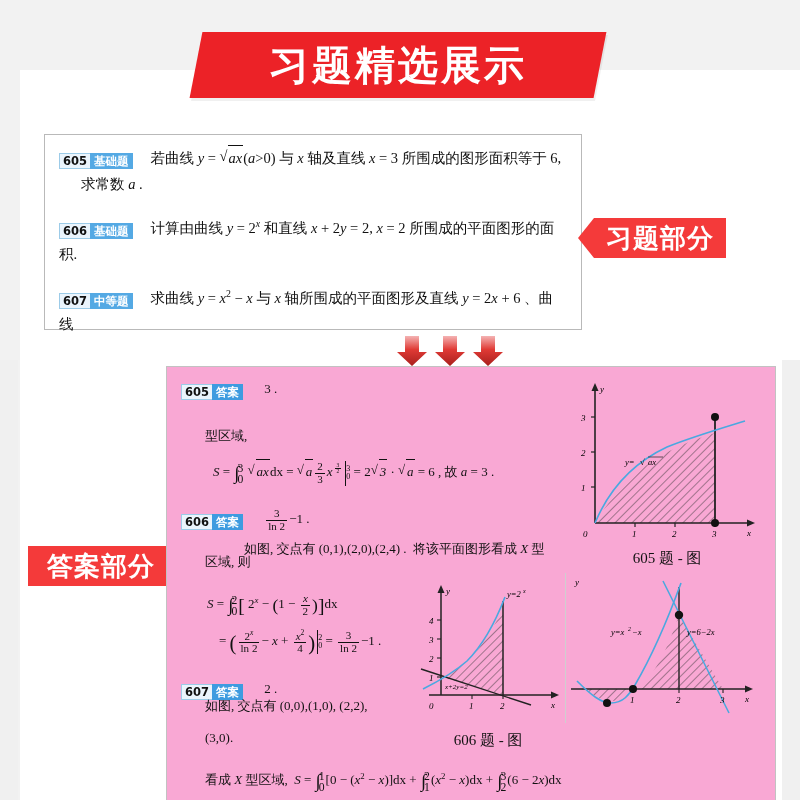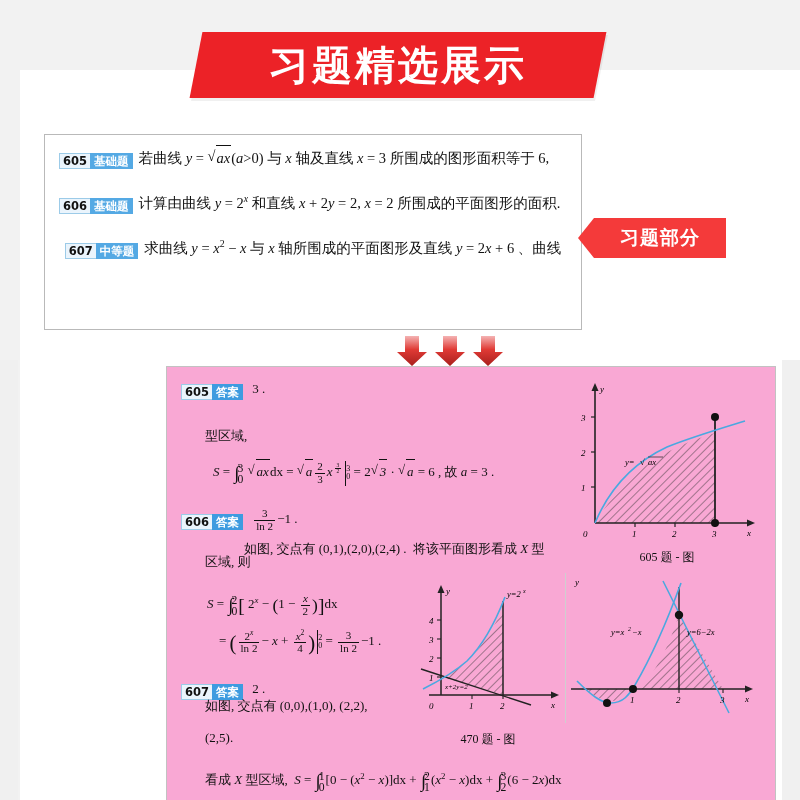--- a/index.html
+++ b/index.html
@@ -44,21 +44,21 @@
   #problem-box{
     position:absolute;left:44px;top:134px;width:538px;height:196px;
     background:#fff;border:1px solid #b9b9b9;
     box-sizing:border-box;padding:10px 14px 6px 14px;
   }
   .prob-row{display:block;margin:0 0 4px 0;}
   .prob-line{font-size:14.5px;line-height:25px;color:#111;}
   .prob-line.indent{padding-left:22px;}
 
   
-  .badge{display:inline-block;vertical-align:middle;margin-right:6px;white-space:nowrap;}
+  .badge{display:inline-block;vertical-align:middle;margin-right:18px;white-space:nowrap;}
   .badge .num{
     display:inline-block;background:#eaf4fc;color:#111;border:1px solid #9ccbe8;
     font-family:"DejaVu Sans","Liberation Sans",sans-serif;
     font-weight:bold;font-size:11.5px;padding:1px 3px;line-height:12px;
     vertical-align:middle;
   }
   .badge .tag{
     display:inline-block;background:#54a9e4;color:#fff;
     font-family:"DejaVu Sans","Liberation Sans",sans-serif;
     font-size:11.5px;font-weight:bold;padding:2px 4px;line-height:12px;
@@ -71,21 +71,21 @@
   .mu{font-style:normal;text-align:center;}
   sup{font-size:.68em;vertical-align:super;font-style:normal;}
   .sqrt{display:inline-block;position:relative;padding-left:8px;font-style:italic;}
   .sqrt:before{content:"\221A";position:absolute;left:0;top:-1px;font-style:normal;}
   .sqrt .bar{border-top:1px solid #111;display:inline-block;padding:0 1px;}
 
   
   .callout{
     position:absolute;height:40px;background:#f43a3a;color:#fff;
     font-family:"DejaVu Sans","Liberation Sans",sans-serif;
-    font-weight:bold;font-size:19px;letter-spacing:1px;
+    font-weight:bold;font-size:26px;letter-spacing:1px;
     display:flex;align-items:center;justify-content:center;
   }
   #callout-problems{
     left:578px;top:218px;width:148px;
     clip-path:polygon(16px 0,100% 0,100% 100%,16px 100%,0 50%);
     padding-left:16px;box-sizing:border-box;
   }
   #callout-answers{
     left:28px;top:546px;width:168px;
     clip-path:polygon(0 0,calc(100% - 22px) 0,100% 50%,calc(100% - 22px) 100%,0 100%);
@@ -112,21 +112,21 @@
   .intg{display:inline-block;position:relative;font-size:1.45em;vertical-align:middle;font-style:normal;margin:0 1px;}
   .lim{display:inline-block;font-size:.62em;line-height:1;vertical-align:middle;text-align:left;margin-left:-2px;}
   .lim .t{display:block;}
   .lim .b{display:block;}
   .evalbar{display:inline-block;border-left:1px solid #111;height:1.9em;vertical-align:middle;margin:0 2px;}
 
   
   .fig{position:absolute;}
   .fig svg{display:block;}
   .fig-cap{
-    text-align:center;font-size:12px;color:#111;margin-top:2px;
+    text-align:center;font-size:15px;color:#111;margin-top:2px;
     font-family:"Liberation Serif","DejaVu Serif",serif;
   }
   .axlabel{font-size:9px;font-family:"Liberation Serif",serif;font-style:italic;}
   .curvelabel{font-size:8.5px;font-family:"Liberation Serif",serif;font-style:italic;}
 </style>
 </head>
 <body>
 
 <div id="page">
 
@@ -143,38 +143,42 @@
       <span id="banner-text">习题精选展示</span>
     </div>
   </div>
 
   <div id="problem-box">
 
     <div class="prob-row">
       <div class="prob-line">
         <span class="badge"><span class="num">605</span><span class="tag">基础题</span></span><span>若曲线&nbsp;<span class="m">y</span>&nbsp;=&nbsp;<span class="sqrt"><span class="bar"><span class="m">ax</span></span></span>(<span class="m">a</span>&gt;0) 与&nbsp;<span class="m">x</span>&nbsp;轴及直线&nbsp;<span class="m">x</span>&nbsp;=&nbsp;3 所围成的图形面积等于&nbsp;6,</span>
       </div>
+      <div class="prob-line indent">求常数&nbsp;<span class="m">a</span>&nbsp;.</div>
     </div>
 
     <div class="prob-row" style="margin-top:14px;">
       <div class="prob-line">
         <span class="badge"><span class="num">606</span><span class="tag">基础题</span></span><span>计算由曲线&nbsp;<span class="m">y</span>&nbsp;=&nbsp;2<sup><span class="m">x</span></sup>&nbsp;和直线&nbsp;<span class="m">x</span>&nbsp;+&nbsp;2<span class="m">y</span>&nbsp;=&nbsp;2,&nbsp;<span class="m">x</span>&nbsp;=&nbsp;2 所围成的平面图形的面积.</span>
       </div>
     </div>
 
-    <div class="prob-row" style="margin-top:14px;text-align:center;">
+    <div class="prob-row" style="margin-top:14px;">
       <div class="prob-line">
         <span class="badge"><span class="num">607</span><span class="tag">中等题</span></span><span>求曲线&nbsp;<span class="m">y</span>&nbsp;=&nbsp;<span class="m">x</span><sup>2</sup>&nbsp;−&nbsp;<span class="m">x</span>&nbsp;与&nbsp;<span class="m">x</span>&nbsp;轴所围成的平面图形及直线&nbsp;<span class="m">y</span>&nbsp;=&nbsp;2<span class="m">x</span>&nbsp;+&nbsp;6&nbsp;、曲线</span>
       </div>
     </div>
 
   </div>
 
   <div id="callout-problems" class="callout">
     <span>习题部分</span>
+  </div>
+  <div id="callout-answers" class="callout">
+    <span>答案部分</span>
   </div>
 
   <div class="arrow-down" style="left:395px;">
     <svg viewBox="0 0 34 30">
         <defs>
           <linearGradient id="ag1" x1="0" y1="0" x2="0" y2="1">
             <stop offset="0" stop-color="#f4b3b3"></stop>
             <stop offset="0.45" stop-color="#e03a35"></stop>
             <stop offset="1" stop-color="#a81f1c"></stop>
           </linearGradient>
@@ -232,21 +236,21 @@
       </div>
       <div class="ans-text" style="left:52px;top:262px;">
         =&nbsp;<span style="font-size:1.6em;vertical-align:middle;">(</span><span class="frac"><span class="n">2<sup><span class="m">x</span></sup></span><span class="d">ln 2</span></span>−&nbsp;<span class="m">x</span>&nbsp;+&nbsp;<span class="frac"><span class="n"><span class="m">x</span><sup>2</sup></span><span class="d">4</span></span><span style="font-size:1.6em;vertical-align:middle;">)</span><span class="evalbar"></span><span class="lim"><span class="t">2</span><span class="b">0</span></span>&nbsp;=&nbsp;<span class="frac"><span class="n">3</span><span class="d">ln 2</span></span>−1 .
       </div>
 
       <div class="ans-text" style="left:14px;top:310px;">
         <span class="badge"><span class="num">607</span><span class="tag ans">答案</span></span>
         <span>2 .</span>
       </div>
       <div class="ans-text" style="left:38px;top:327px;">如图, 交点有 (0,0),(1,0), (2,2),</div>
-      <div class="ans-text" style="left:38px;top:359px;">(2,5).</div>
+      <div class="ans-text" style="left:38px;top:359px;">(3,0).</div>
       <div class="ans-text" style="left:38px;top:398px;white-space:nowrap;">
         看成&nbsp;<span class="m">X</span>&nbsp;型区域,&nbsp;&nbsp;<span class="m">S</span>&nbsp;=&nbsp;<span class="intg">∫<span class="lim"><span class="t">1</span><span class="b">0</span></span></span>[0&nbsp;−&nbsp;(<span class="m">x</span><sup>2</sup>&nbsp;−&nbsp;<span class="m">x</span>)]<span class="mu">dx</span>&nbsp;+&nbsp;<span class="intg">∫<span class="lim"><span class="t">2</span><span class="b">1</span></span></span>(<span class="m">x</span><sup>2</sup>&nbsp;−&nbsp;<span class="m">x</span>)<span class="mu">dx</span>&nbsp;+&nbsp;<span class="intg">∫<span class="lim"><span class="t">3</span><span class="b">2</span></span></span>(6&nbsp;−&nbsp;2<span class="m">x</span>)<span class="mu">dx</span>
       </div>
 
       <div class="fig" style="left:400px;top:8px;width:200px;">
         <svg width="196" height="172" viewBox="0 0 196 172">
           <defs>
             <pattern id="hatch1" patternUnits="userSpaceOnUse" width="6" height="6" patternTransform="rotate(45)">
               <line x1="0" y1="0" x2="0" y2="6" stroke="#333" stroke-width="0.9"></line>
             </pattern>
@@ -324,21 +328,21 @@
           <text class="axlabel" x="26" y="102">1</text>
           <text class="axlabel" x="26" y="83">2</text>
           <text class="axlabel" x="26" y="64">3</text>
           <text class="axlabel" x="26" y="45">4</text>
           <text class="axlabel" x="148" y="129">x</text>
           <text class="axlabel" x="43" y="15">y</text>
           <text class="curvelabel" x="104" y="18">y=2</text>
           <text class="curvelabel" x="120" y="14" style="font-size:6px;">x</text>
           <text class="curvelabel" x="42" y="110" style="font-size:7px;">x+2y=2</text>
         </svg>
-        <div class="fig-cap">470 题 - 图</div>
+        <div class="fig-cap">606 题 - 图</div>
       </div>
 
       <div class="fig" style="left:404px;top:206px;width:200px;">
         <svg width="198" height="156" viewBox="0 0 198 156">
           <defs>
             <pattern id="hatch3" patternUnits="userSpaceOnUse" width="6" height="6" patternTransform="rotate(45)">
               <line x1="0" y1="0" x2="0" y2="6" stroke="#333" stroke-width="0.9"></line>
             </pattern>
           </defs>
 

